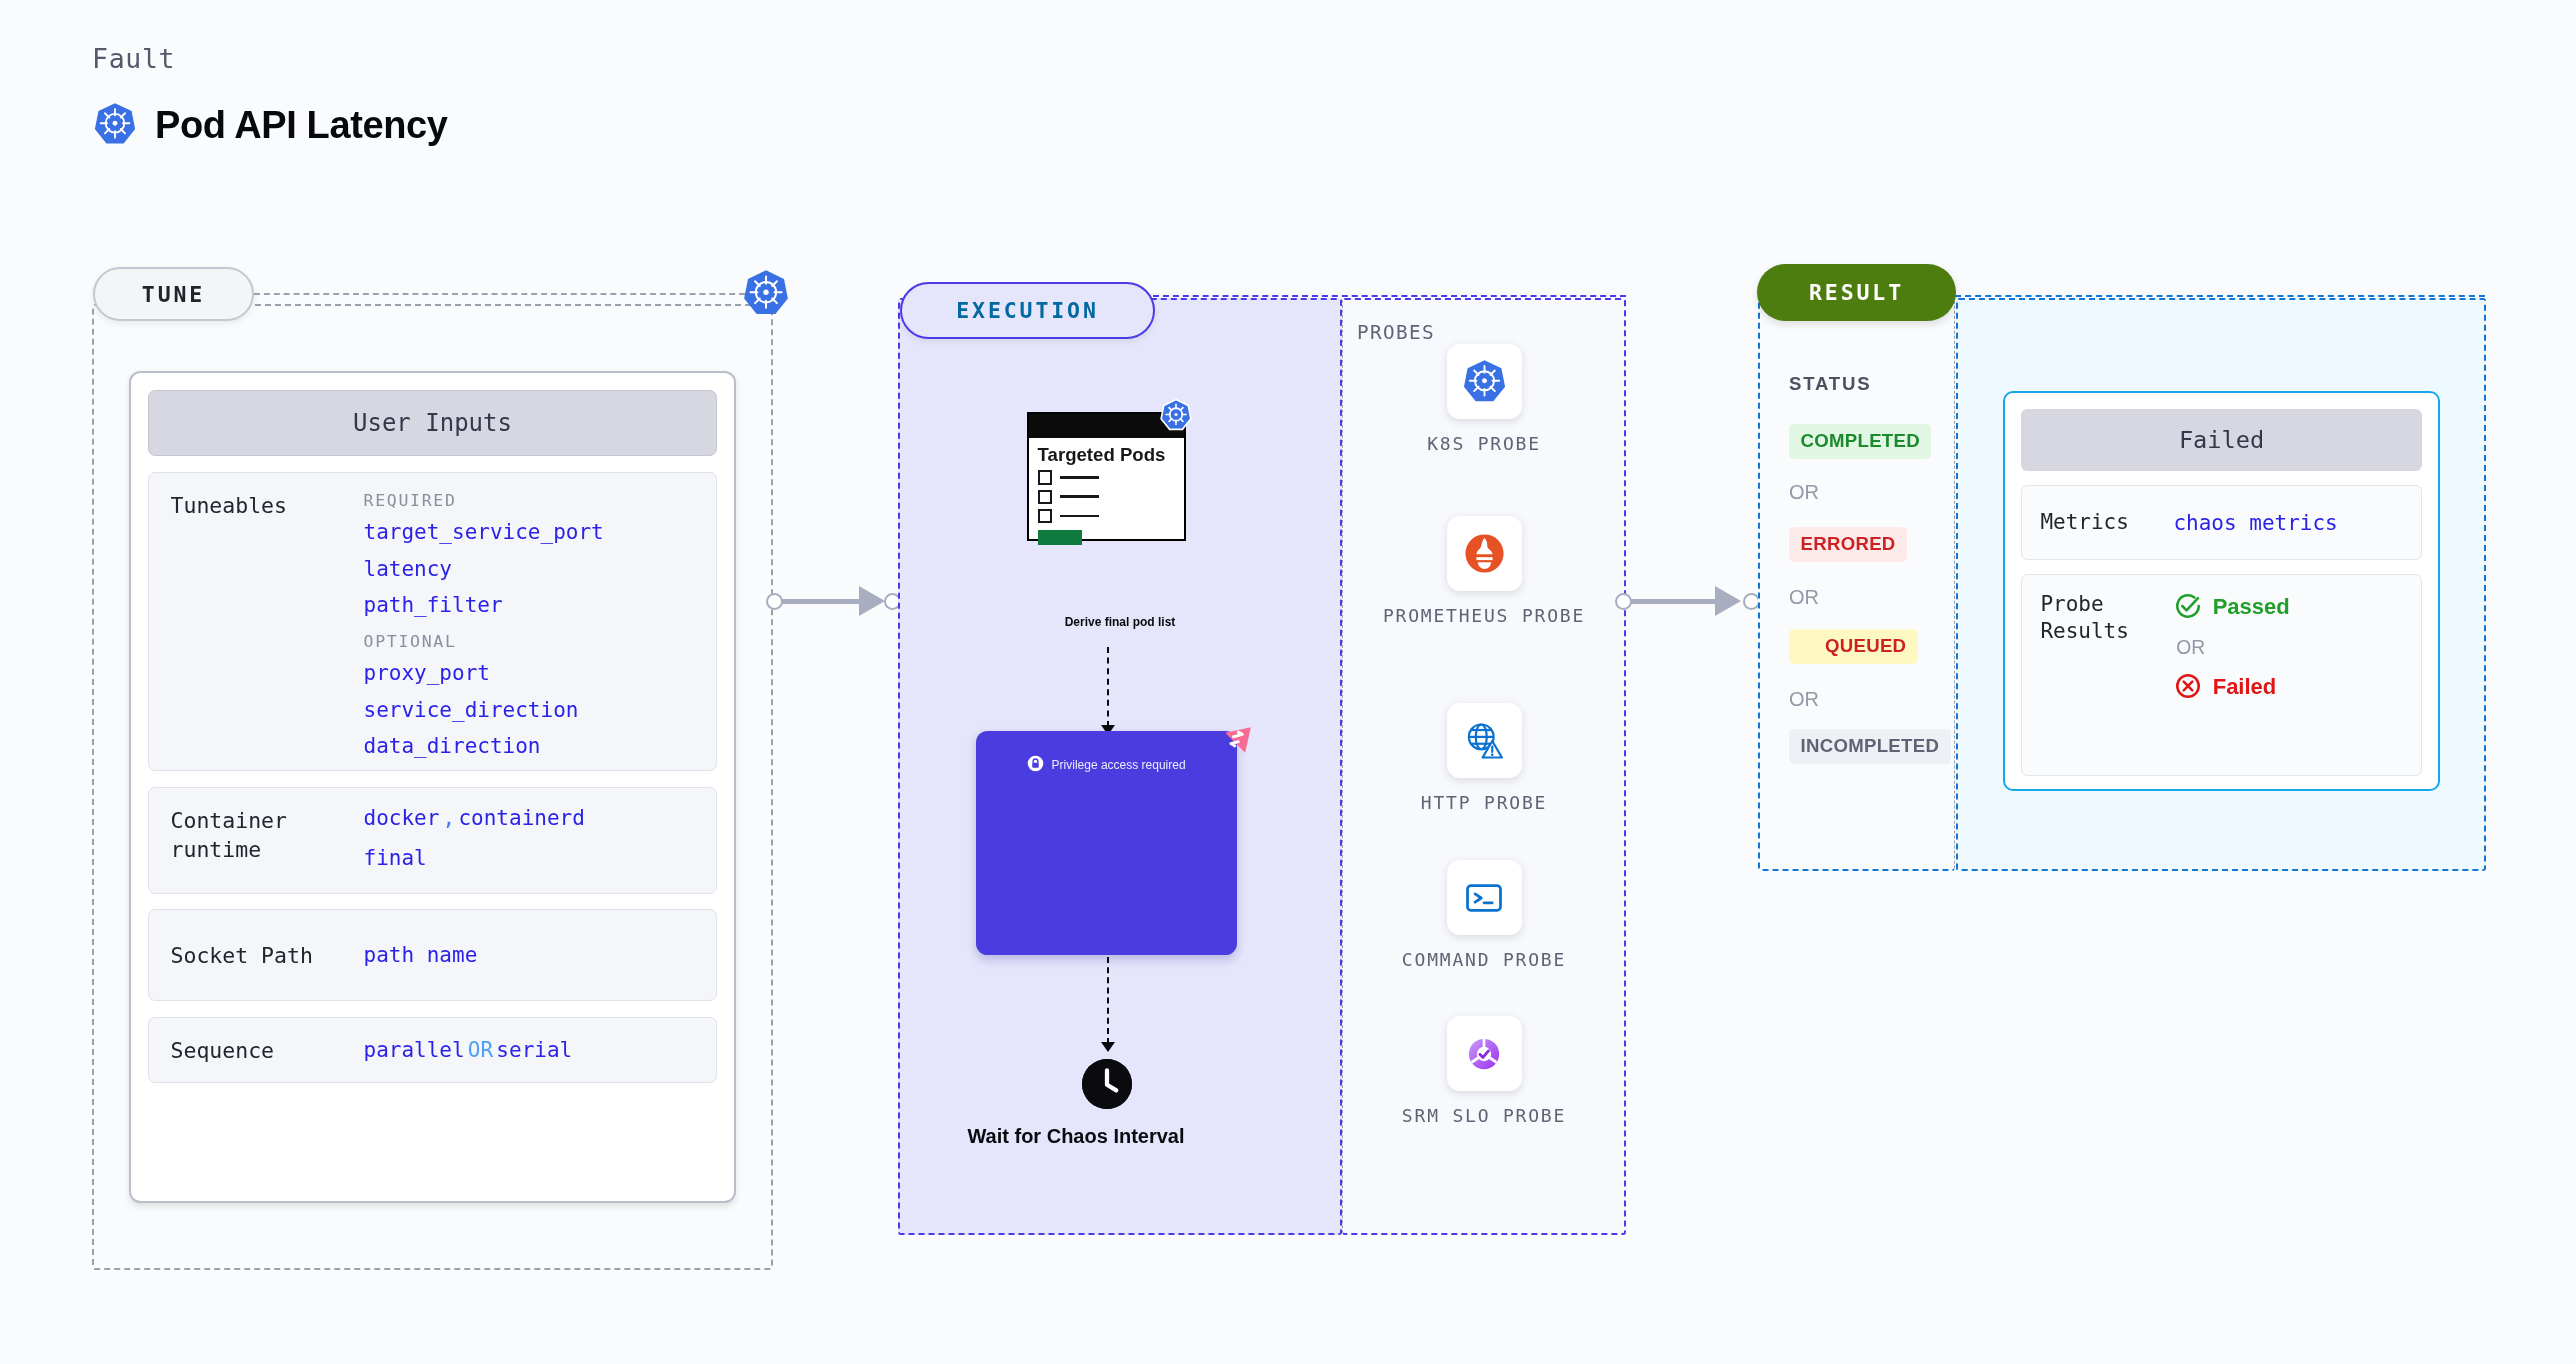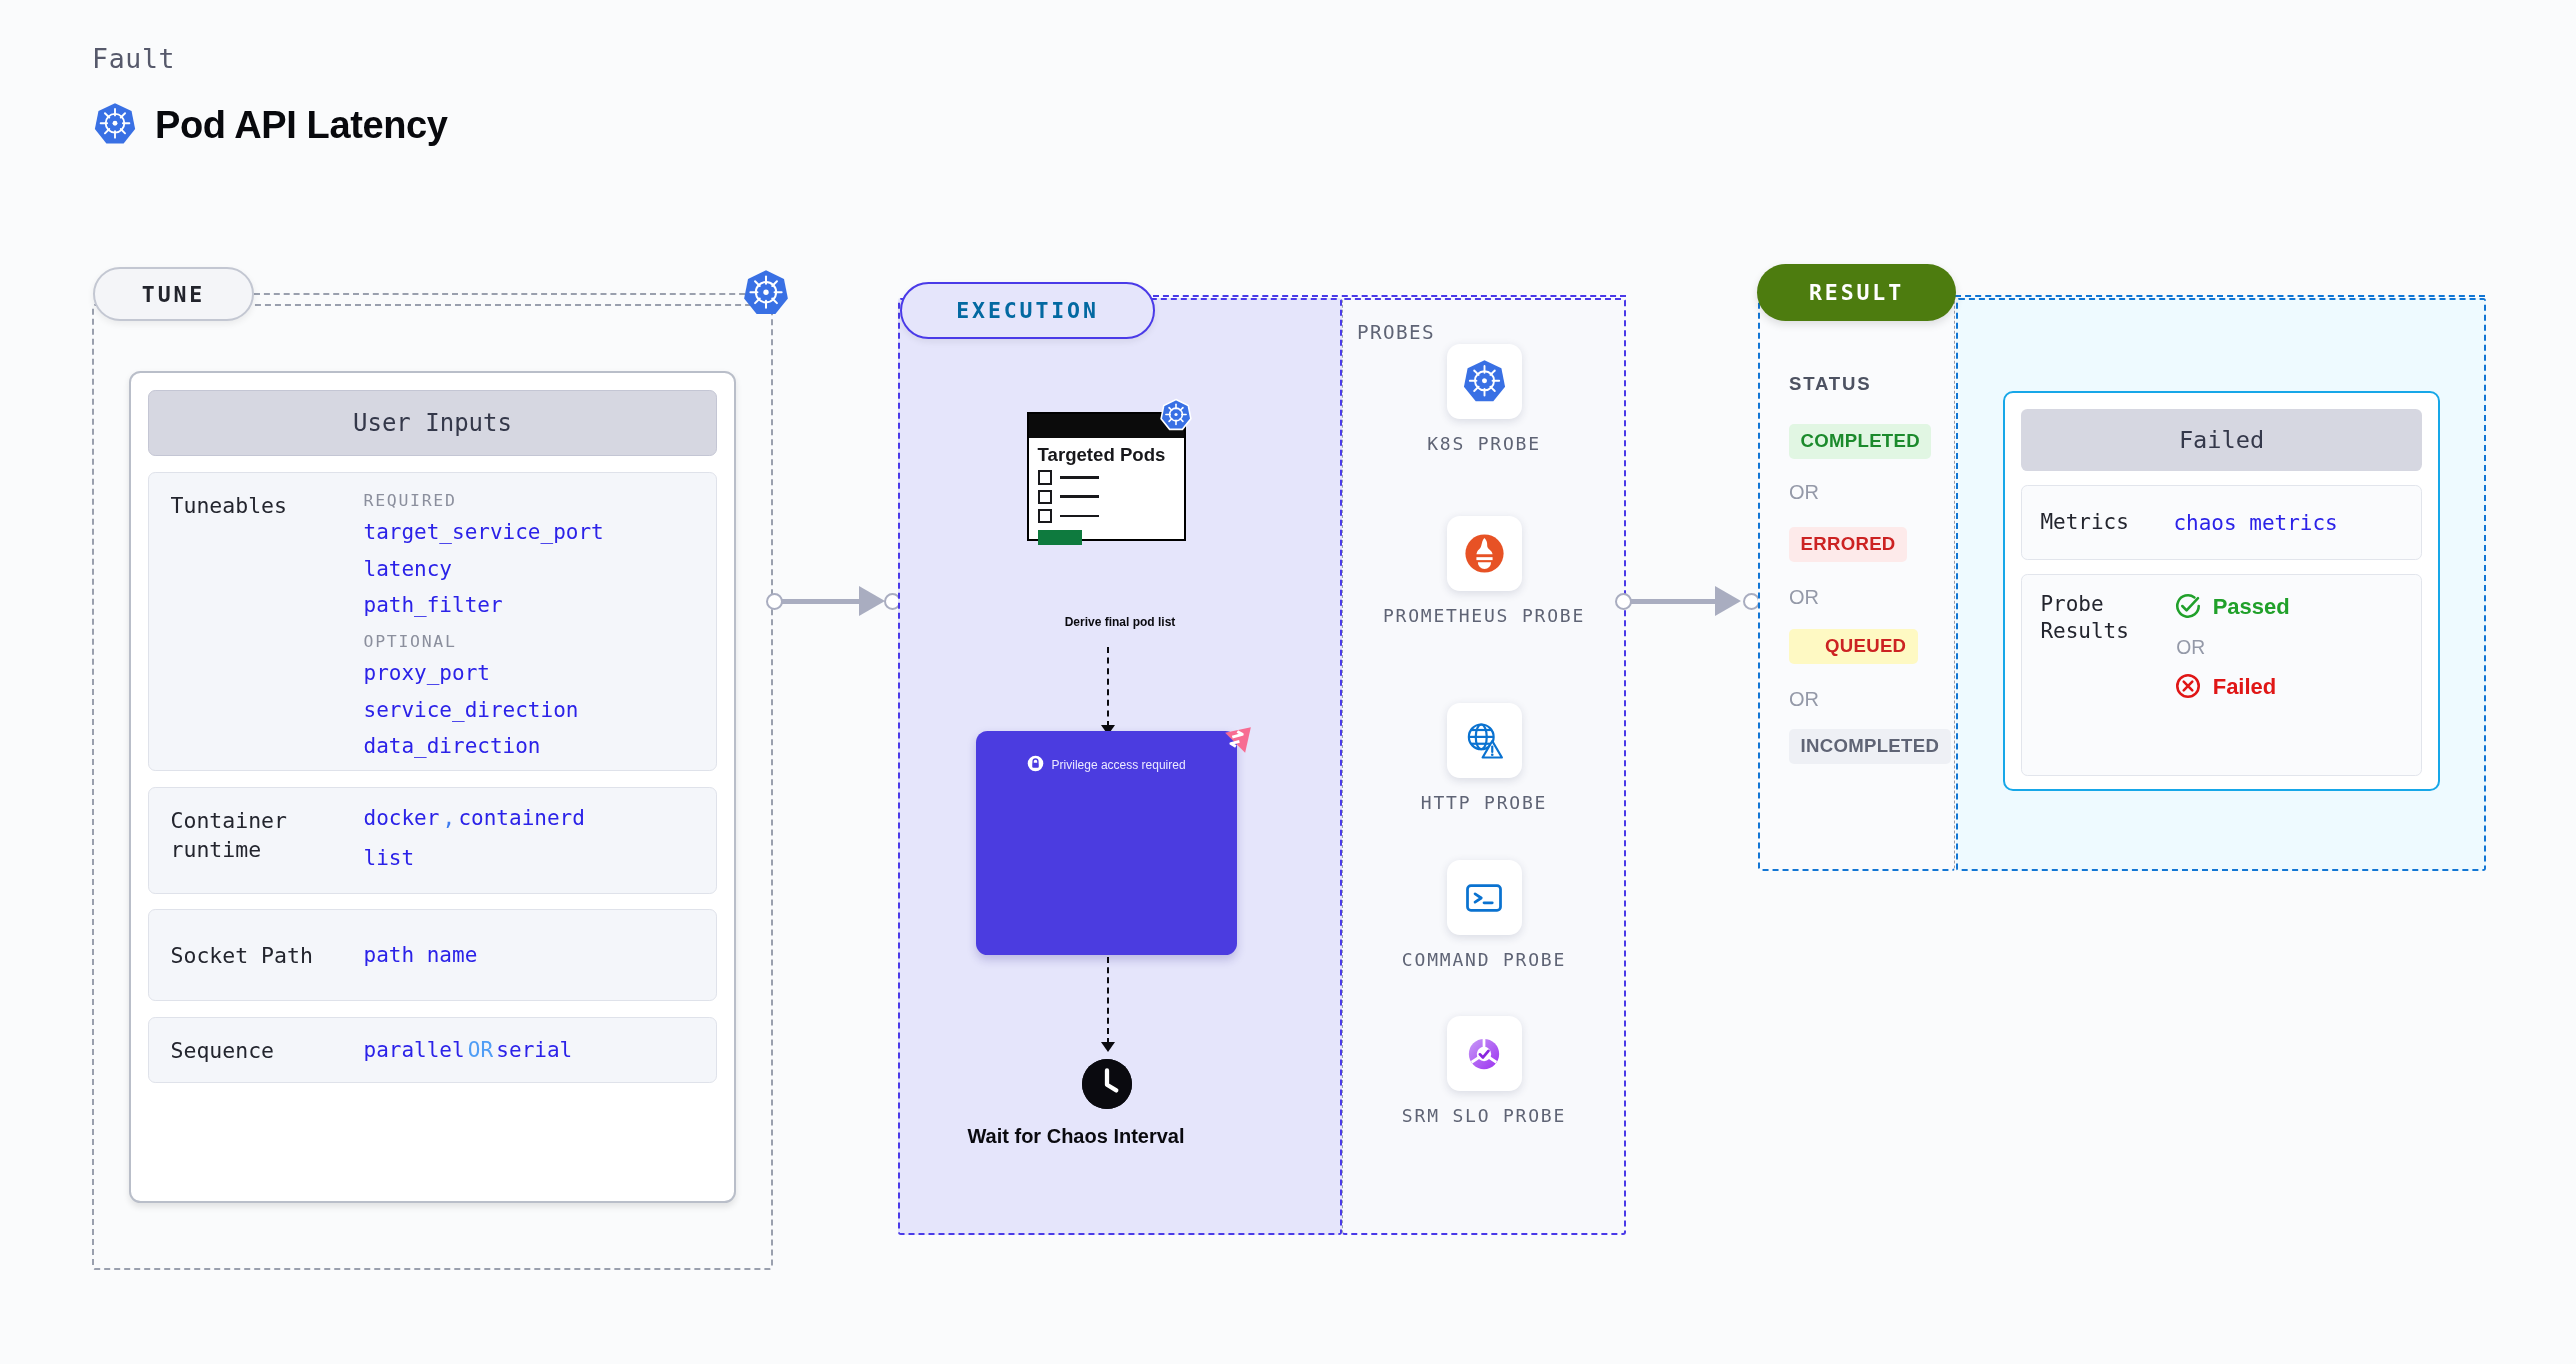--- a/index.html
+++ b/index.html
@@ -305,21 +305,21 @@
   </div>
 
   <div class="sub-box" style="height:107px;">
     <div class="sb-label">Container runtime</div>
     <div class="sb-body">
       <div style="margin-bottom:15.8px;">
         <span class="val">docker</span>
         <span class="val val-sep">,</span>
         <span class="val">containerd</span>
       </div>
-      <div class="val">list</div>
+      <div class="val">final</div>
     </div>
   </div>
 
   <div class="sub-box" style="height:92px;align-items:center;">
     <div class="sb-label">Socket Path</div>
     <div class="sb-body"><span class="val">path name</span></div>
   </div>
 
   <div class="sub-box" style="height:66px;align-items:center;">
     <div class="sb-label">Sequence</div>

